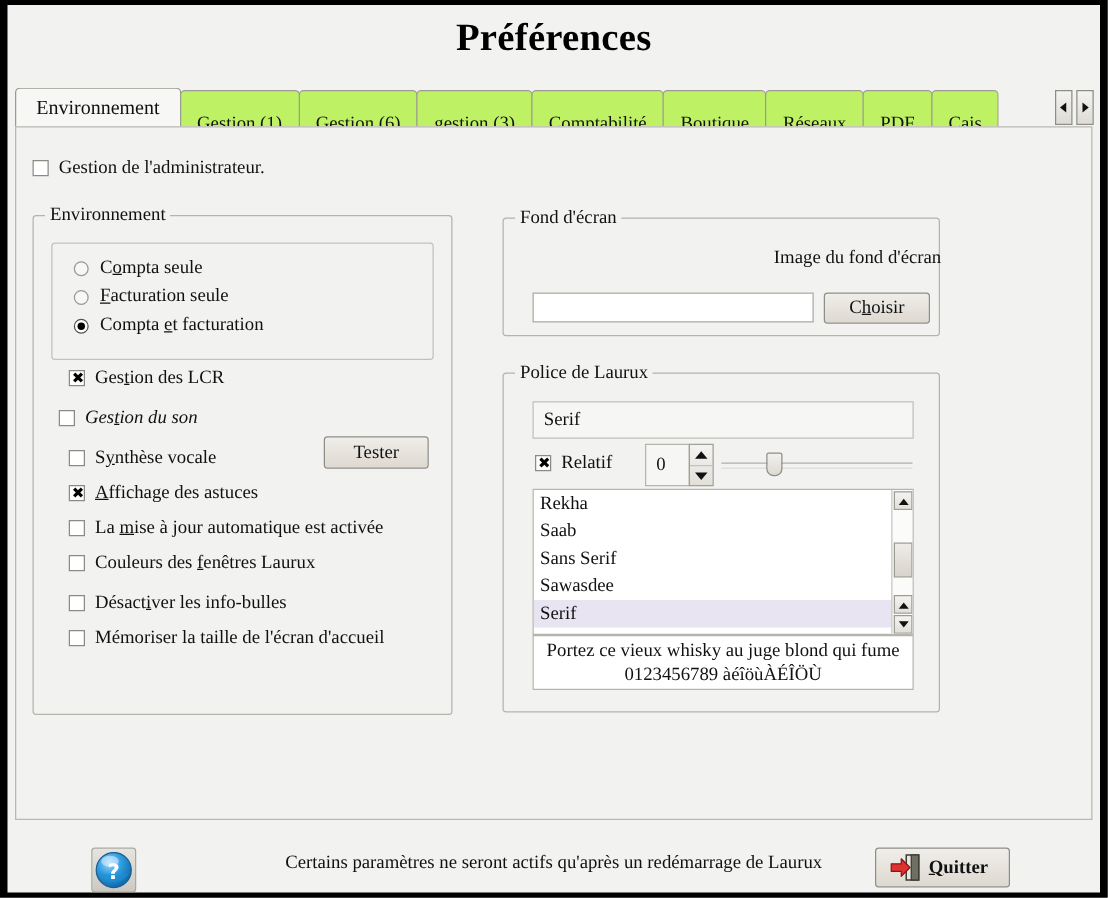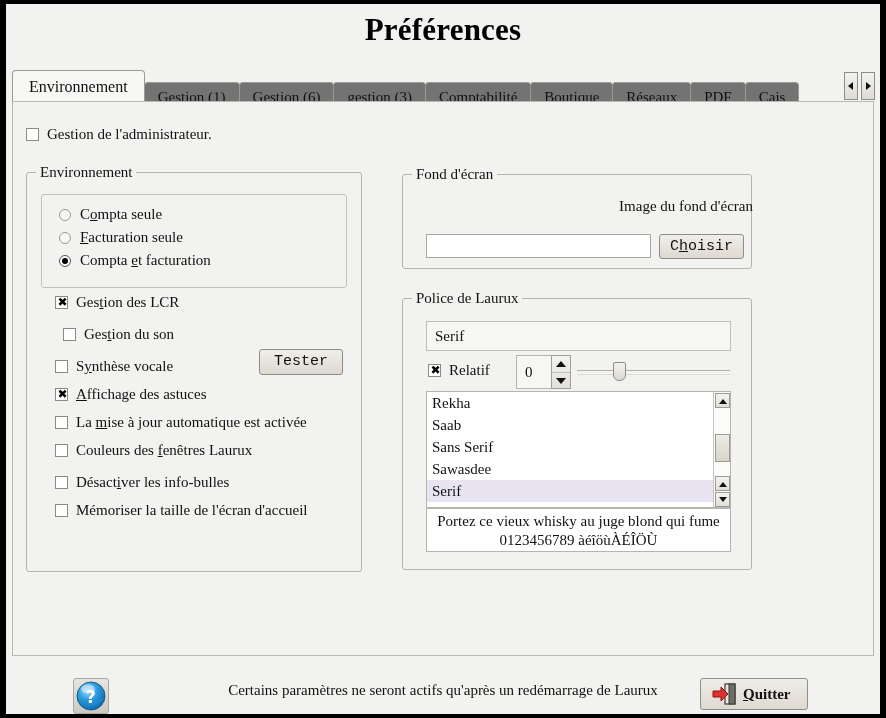--- a/index.html
+++ b/index.html
@@ -45,26 +45,26 @@
   .tabstrip {
     position: absolute;
     left: 0; top: 0;
     width: 832px;
     height: 32px;
     overflow: hidden;
     white-space: nowrap;
   }
   .tab {
     display: inline-block;
-    height: 20px;
+    height: 30px;
     line-height: 29px;
-    padding: 0 13px;
-    font-size: 15px;
-    color: #111;
-    background: #737373;
+    padding: 12px 13px;
+    font-size: 15px;
+    color: #111;
+    background: #bef264;
     border: 1px solid #9b9b93;
     border-bottom: none;
     border-radius: 4px 4px 0 0;
     box-sizing: border-box;
     vertical-align: bottom;
     margin-right: -1px;
   }
   .tab.active {
     background: #f7f7f5;
     height: 32px;
@@ -181,21 +181,21 @@
   .btn {
     position: absolute;
     background: linear-gradient(180deg,#f0eeea 0%,#ded9d0 100%);
     border: 1px solid #8e8e86;
     border-radius: 3px;
     box-sizing: border-box;
     font-size: 15px;
     color: #111;
     text-align: center;
     cursor: pointer;
-    font-family: Liberation Mono, monospace;
+    font-family: Liberation Serif, serif;
   }
   .txtfield {
     position: absolute;
     background: #ffffff;
     border: 1px solid #a8a8a1;
     box-sizing: border-box;
     font-size: 14px;
     color: #111;
     padding: 0 4px;
     font-family: "Liberation Serif", serif;
@@ -391,21 +391,21 @@
         <div class="radio-row" style="left:17px; top:57px;">
           <span class="rdo sel"></span>
           <span class="lbl">Compta <span class="u">e</span>t facturation</span>
         </div>
       </div>
 
       <div class="chk-row" style="left:28px; top:121px;">
         <span class="cbx checked"></span>
         <span class="lbl">Ges<span class="u">t</span>ion des LCR</span>
       </div>
-      <div class="chk-row" style="left:36px; top:153px;">
+      <div class="chk-row" style="left:20px; top:153px;font-style:italic;">
         <span class="cbx"></span>
         <span class="lbl">Ges<span class="u">t</span>ion du son</span>
       </div>
       <div class="chk-row" style="left:28px; top:185px;">
         <span class="cbx"></span>
         <span class="lbl">S<span class="u">y</span>nthèse vocale</span>
       </div>
       <div class="btn" style="left:232px; top:176px; width:84px; height:26px; line-height:24px;">Tester</div>
 
       <div class="chk-row" style="left:28px; top:241px;">

